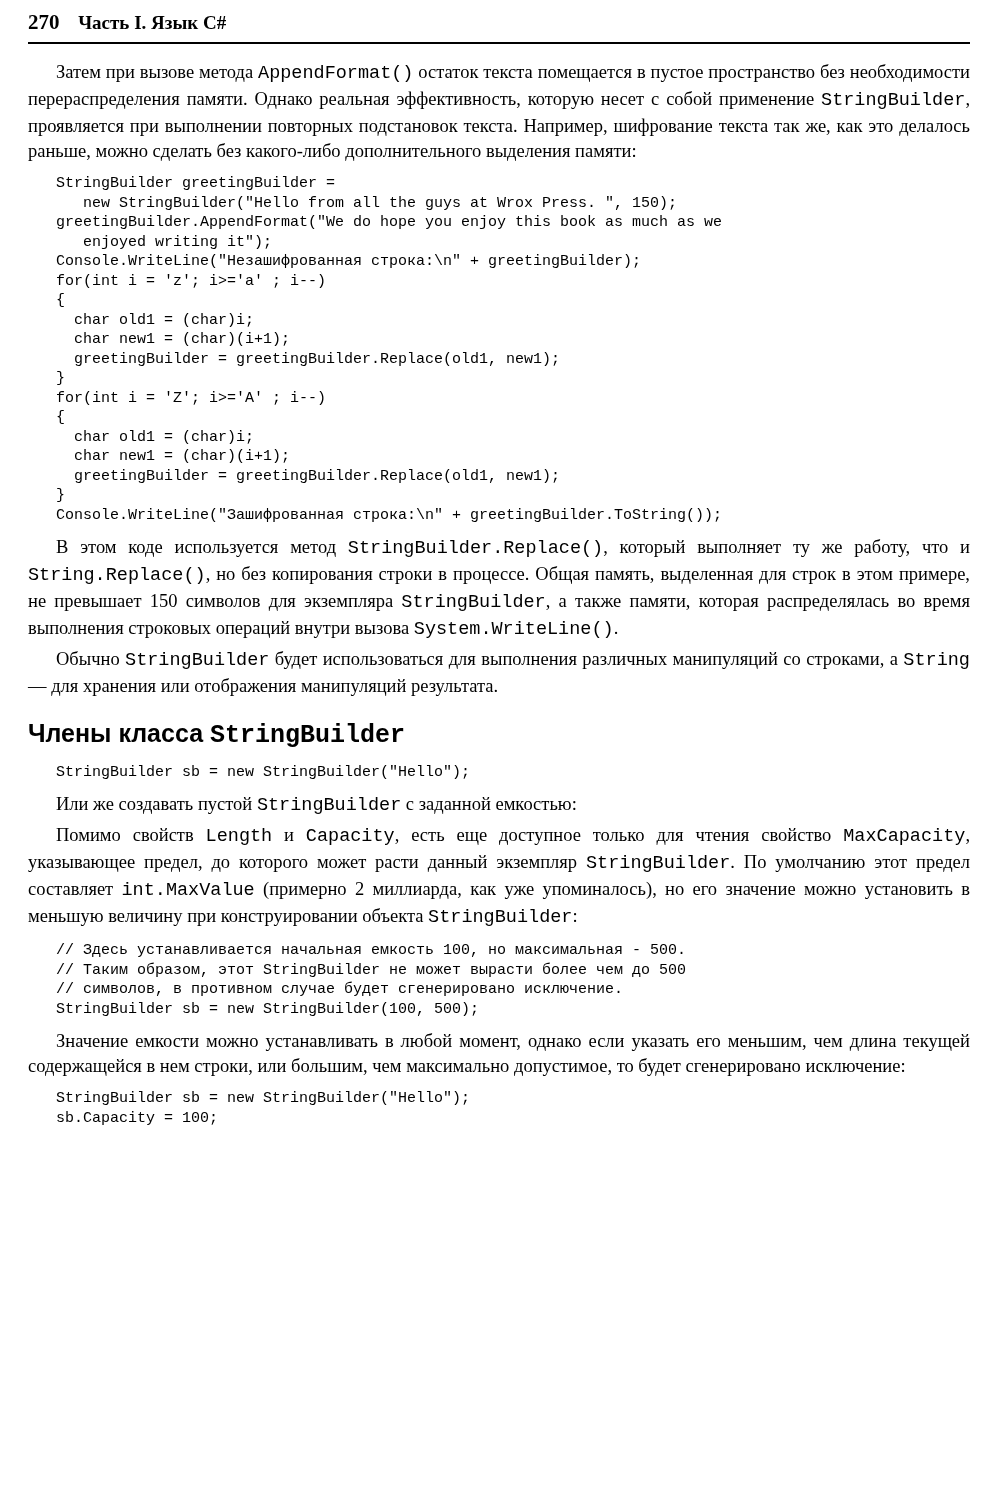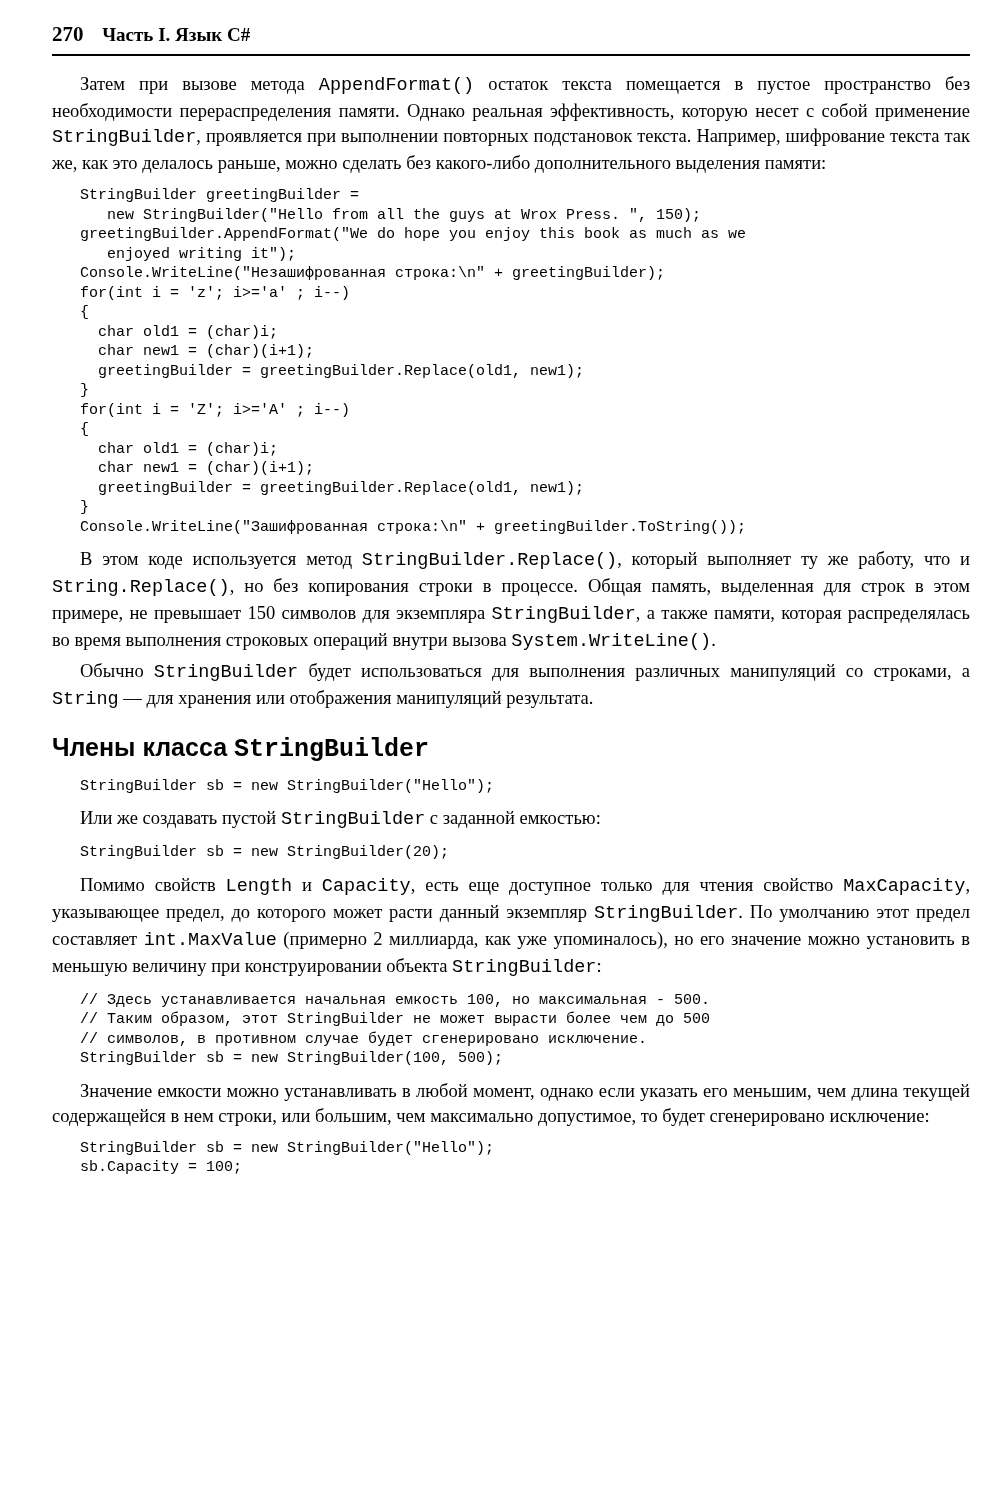--- a/index.html
+++ b/index.html
@@ -6,22 +6,21 @@
       font-family: Georgia, 'Times New Roman', serif;
       width: 1000px;
       margin: 0;
       padding: 0;
       background: #fff;
       color: #000;
       font-size: 18.5px;
       line-height: 1.35;
     }
     .page {
-      padding: 20px 30px 20px 28px;
-      margin-left: 24px;
+      padding: 8px 30px 20px 28px;
     }
     .header {
       border-bottom: 2px solid #000;
       padding-bottom: 6px;
       margin-bottom: 16px;
     }
     .page-num {
       font-weight: bold;
       font-size: 21px;
       display: inline-block;
@@ -91,21 +90,20 @@
 
   <p><span>Обычно </span><span class="inline-code">StringBuilder</span><span> будет использоваться для выполнения различных манипуляций со строками, а </span><span class="inline-code">String</span><span> — для хранения или отображения манипуляций результата.</span></p>
 
   <h2><span>Члены класса </span><span class="code-head">StringBuilder</span></h2>
 
 
   <div class="code-block">StringBuilder sb = new StringBuilder("Hello");</div>
 
   <p><span>Или же создавать пустой </span><span class="inline-code">StringBuilder</span><span> с заданной емкостью:</span></p>
 
-  <div class="code-block">StringBuilder sb = new StringBuilder(20);</div>
 
   <p><span>Помимо свойств </span><span class="inline-code">Length</span><span> и </span><span class="inline-code">Capacity</span><span>, есть еще доступное только для чтения свойство </span><span class="inline-code">MaxCapacity</span><span>, указывающее предел, до которого может расти данный экземпляр </span><span class="inline-code">StringBuilder</span><span>. По умолчанию этот предел составляет </span><span class="inline-code">int.MaxValue</span><span> (примерно 2 миллиарда, как уже упоминалось), но его значение можно установить в меньшую величину при конструировании объекта </span><span class="inline-code">StringBuilder</span><span>:</span></p>
 
   <div class="code-block">// Здесь устанавливается начальная емкость 100, но максимальная - 500.
 // Таким образом, этот StringBuilder не может вырасти более чем до 500
 // символов, в противном случае будет сгенерировано исключение.
 StringBuilder sb = new StringBuilder(100, 500);</div>
 
   <p>Значение емкости можно устанавливать в любой момент, однако если указать его меньшим, чем длина текущей содержащейся в нем строки, или большим, чем максимально допустимое, то будет сгенерировано исключение:</p>
 

